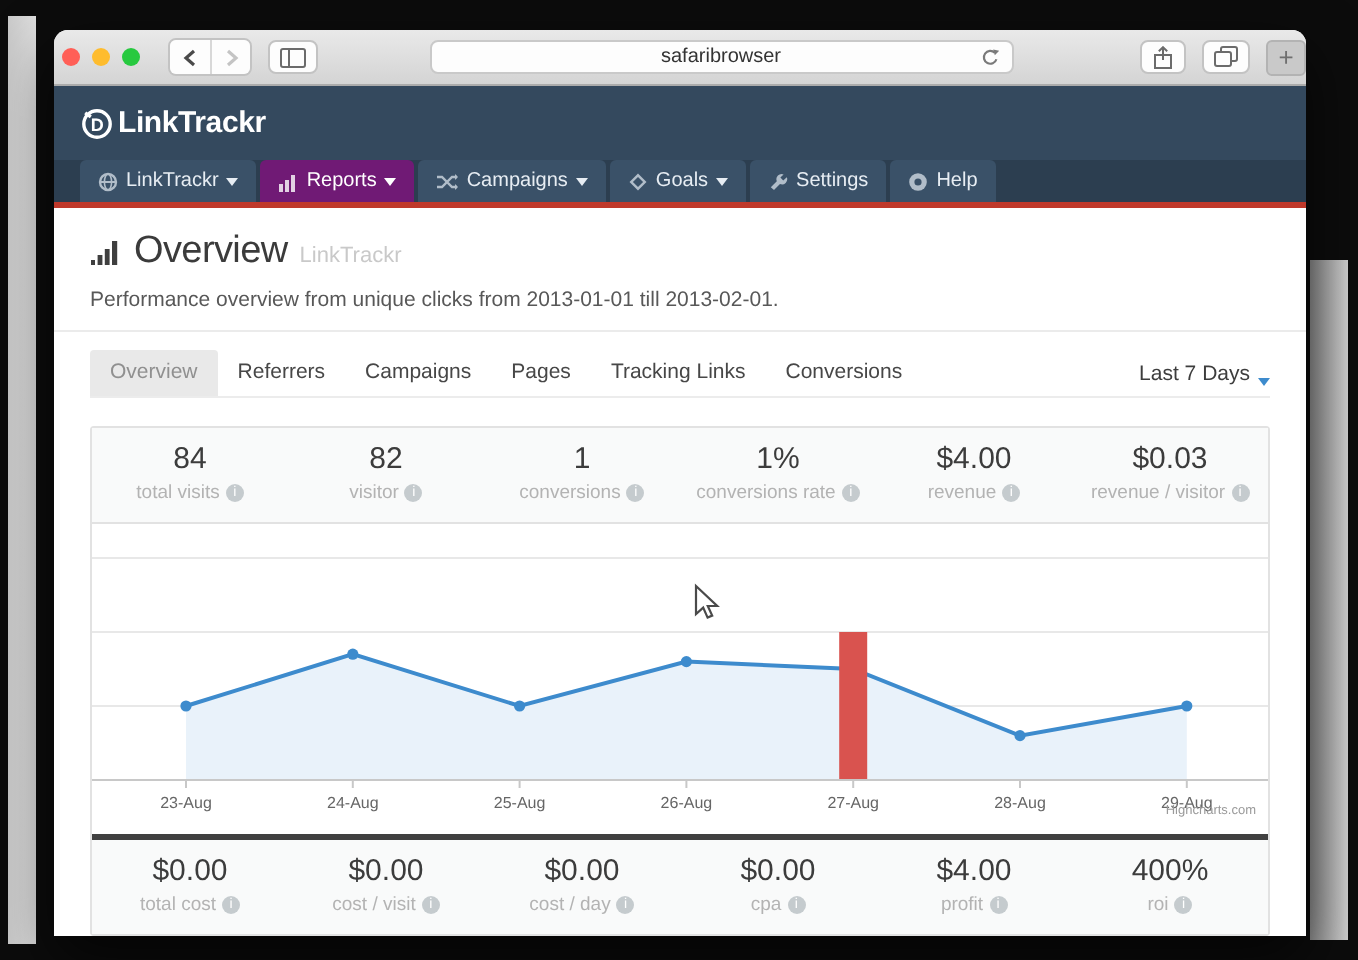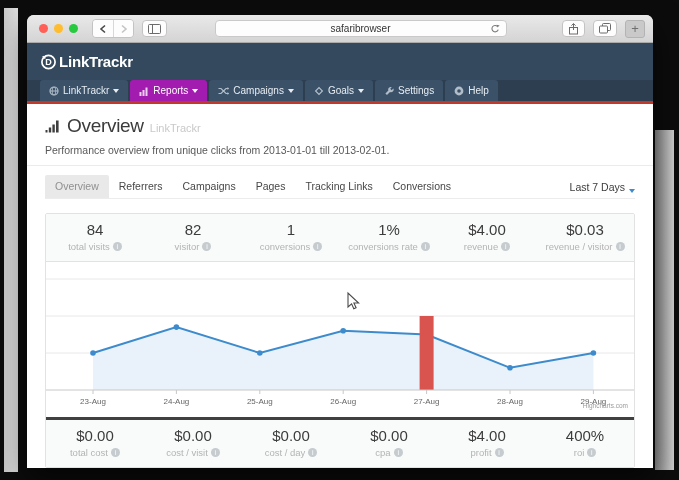--- a/index.html
+++ b/index.html
@@ -11,21 +11,21 @@
     background:linear-gradient(to right,#c9c9c9,#dfdfdf); }
   .bg-strip-right { position:absolute; left:655px; top:130px; width:19px; height:340px;
     background:linear-gradient(to right,#8e8e8e,#cfcfcf); }
 
   .window { position:absolute; left:27px; top:15px; width:626px; height:453px;
     border-radius:7px 7px 0 0; overflow:hidden; background:#fff;
     box-shadow:0 12px 30px rgba(0,0,0,.65); }
 
   
   .chrome { height:28px; background:linear-gradient(#e9e9e9,#d4d4d4);
-    border-bottom:1px solid #ababab; display:flex; align-items:center; padding:0 8px; }
+    border-bottom:1px solid #ababab; display:flex; align-items:center; padding:0 0; }
   .lights { display:flex; gap:6px; margin-left:4px; }
   .light { width:9px; height:9px; border-radius:50%; }
   .light.red { background:#ff5f57; } .light.yellow { background:#febc2e; } .light.green { background:#27c93f; }
   .seg { display:flex; margin-left:14px; border:1px solid #c3c3c3; border-radius:4px; overflow:hidden; }
   .seg button { width:20px; height:17px; border:none; background:#fdfdfd; display:flex; align-items:center; justify-content:center; padding:0; }
   .seg button + button { border-left:1px solid #d8d8d8; }
   .chrome-btn { height:17px; border:1px solid #c3c3c3; border-radius:4px; background:#fdfdfd;
     display:flex; align-items:center; justify-content:center; padding:0 5px; margin-left:8px; }
   .url-bar { flex:1; max-width:292px; height:17px; margin:0 auto; background:#fdfdfd;
     border:1px solid #c9c9c9; border-radius:4px; display:flex; align-items:center; padding:0 6px; position:relative; }
@@ -34,21 +34,21 @@
     display:flex; align-items:center; justify-content:center; color:#6f6f6f; font-size:13px; margin-left:8px; }
 
   
   .site-header { height:37px; background:#34495e; display:flex; align-items:center; padding-left:13px; }
   .logo { display:flex; align-items:center; gap:2px; color:#fff; font-weight:bold; font-size:15px; letter-spacing:-.2px; }
 
   .site-nav { height:21px; background:#2c3e50; display:flex; align-items:flex-end; padding-left:13px; position:relative; }
   .nav-item { height:21px; display:inline-flex; align-items:center; gap:4px; padding:0 9px;
     background:#3a5168; color:#e7edf3; font-size:10px; border-radius:3px 3px 0 0; margin-right:2px; cursor:default; }
   .nav-item .nicon { opacity:.8; display:flex; }
-  .nav-item.active { background:#a21caf; color:#fff;margin-top:29px; }
+  .nav-item.active { background:#701a75; color:#fff;margin-top:29px; }
   .user-item { position:absolute; right:13px; bottom:0; background:#3d566e; }
   .caret { width:0; height:0; border-left:3px solid transparent; border-right:3px solid transparent;
     border-top:4px solid currentColor; display:inline-block; margin-top:1px; }
   .red-line { height:3px; background:#c0392b; }
 
   
   .page { background:#fff; height:440px; position:relative; }
   .page-header { padding:11px 18px 9px; border-bottom:1px solid #ebebeb; }
   .title-row { display:flex; align-items:baseline; gap:6px; }
   .page-title { font-size:19px; color:#3b3b3b; font-weight:normal; letter-spacing:-.3px; }

